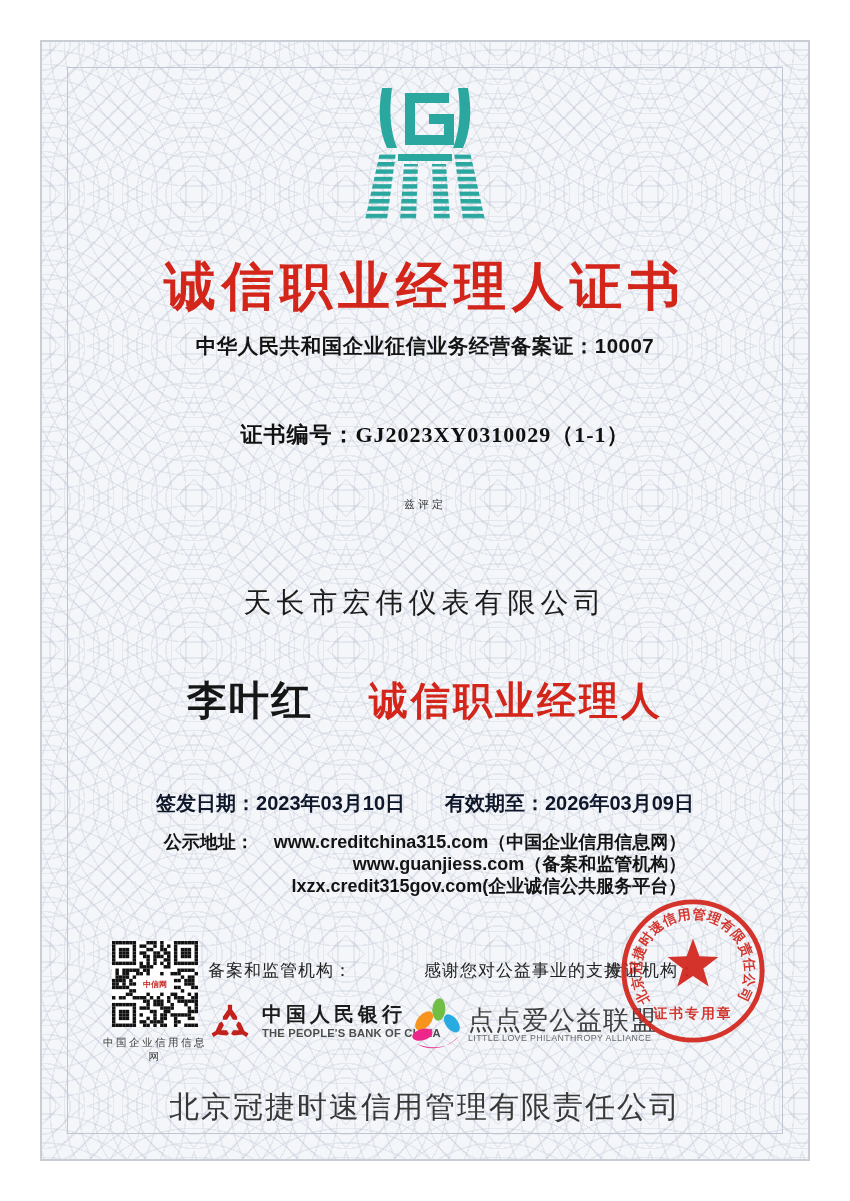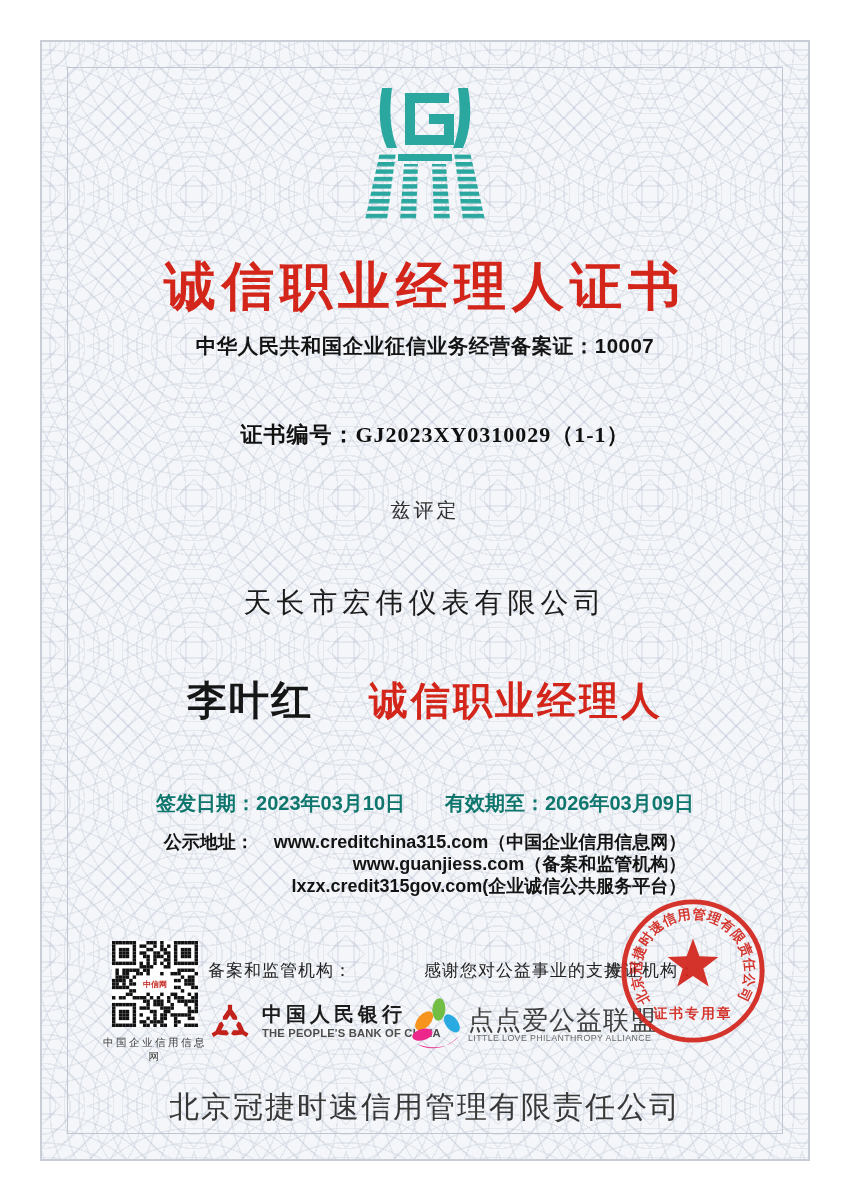--- a/index.html
+++ b/index.html
@@ -18,27 +18,27 @@
       repeating-radial-gradient(circle at 0% 100%, transparent 0 13px, rgba(173,183,203,.22) 13px 14.5px);
     background-size:152px 152px;
   }
   .inner-line{position:absolute;left:25px;top:25px;right:25px;bottom:25px;border:1px solid #c0c6d1;}
   .abs{position:absolute;}
   .center{left:0;right:0;text-align:center;}
   .logo{left:360px;top:88px;}
   .title{top:252px;font-size:52px;font-weight:bold;color:#d3251a;letter-spacing:6px;}
   .subtitle{top:332px;font-size:20.5px;font-weight:bold;color:#141414;letter-spacing:.5px;}
   .certnum{top:420px;font-size:22px;font-weight:bold;color:#111;letter-spacing:1px;margin-left:20px;}
-  .assess{top:497px;font-size:20px;color:#2e2e2e;letter-spacing:3px;}
+  .assess{top:497px;font-size:11px;color:#2e2e2e;letter-spacing:3px;}
   .company{top:549px;font-size:28px;color:#1c1c1c;letter-spacing:5px;margin-top:35px;}
   .person-row{top:673px;display:flex;justify-content:center;align-items:baseline;gap:56px;left:0;right:0;}
   .person{font-size:40px;font-weight:bold;color:#161616;letter-spacing:2px;}
   .award{font-size:39px;font-weight:bold;color:#d3251a;letter-spacing:3px;}
   .dates-row{top:790px;display:flex;justify-content:center;gap:40px;left:0;right:0;
-    font-size:20px;font-weight:bold;color:#0f766e;}
+    font-size:20px;font-weight:bold;color:#0f172a;}
   .publicity{top:831px;left:0;right:0;display:flex;justify-content:center;
     font-size:18px;font-weight:bold;color:#141414;line-height:22px;gap:20px;}
   .publicity .lines{text-align:right;}
   .qr-wrap{left:112px;top:941px;width:86px;height:86px;background:#fef9c3;}
   .qr-center{position:absolute;left:50%;top:50%;transform:translate(-50%,-50%);
     background:#fff;color:#c3231c;font-size:8px;font-weight:bold;padding:0 1px;white-space:nowrap;
     font-family:"Liberation Serif",serif;}
   .qr-caption{left:100px;top:1036px;width:110px;text-align:center;font-size:10.5px;color:#3a3a3a;letter-spacing:2.5px;}
   .small-label{font-size:17px;color:#222;letter-spacing:1px;}
   .regulator-label{left:208px;top:959px;}

